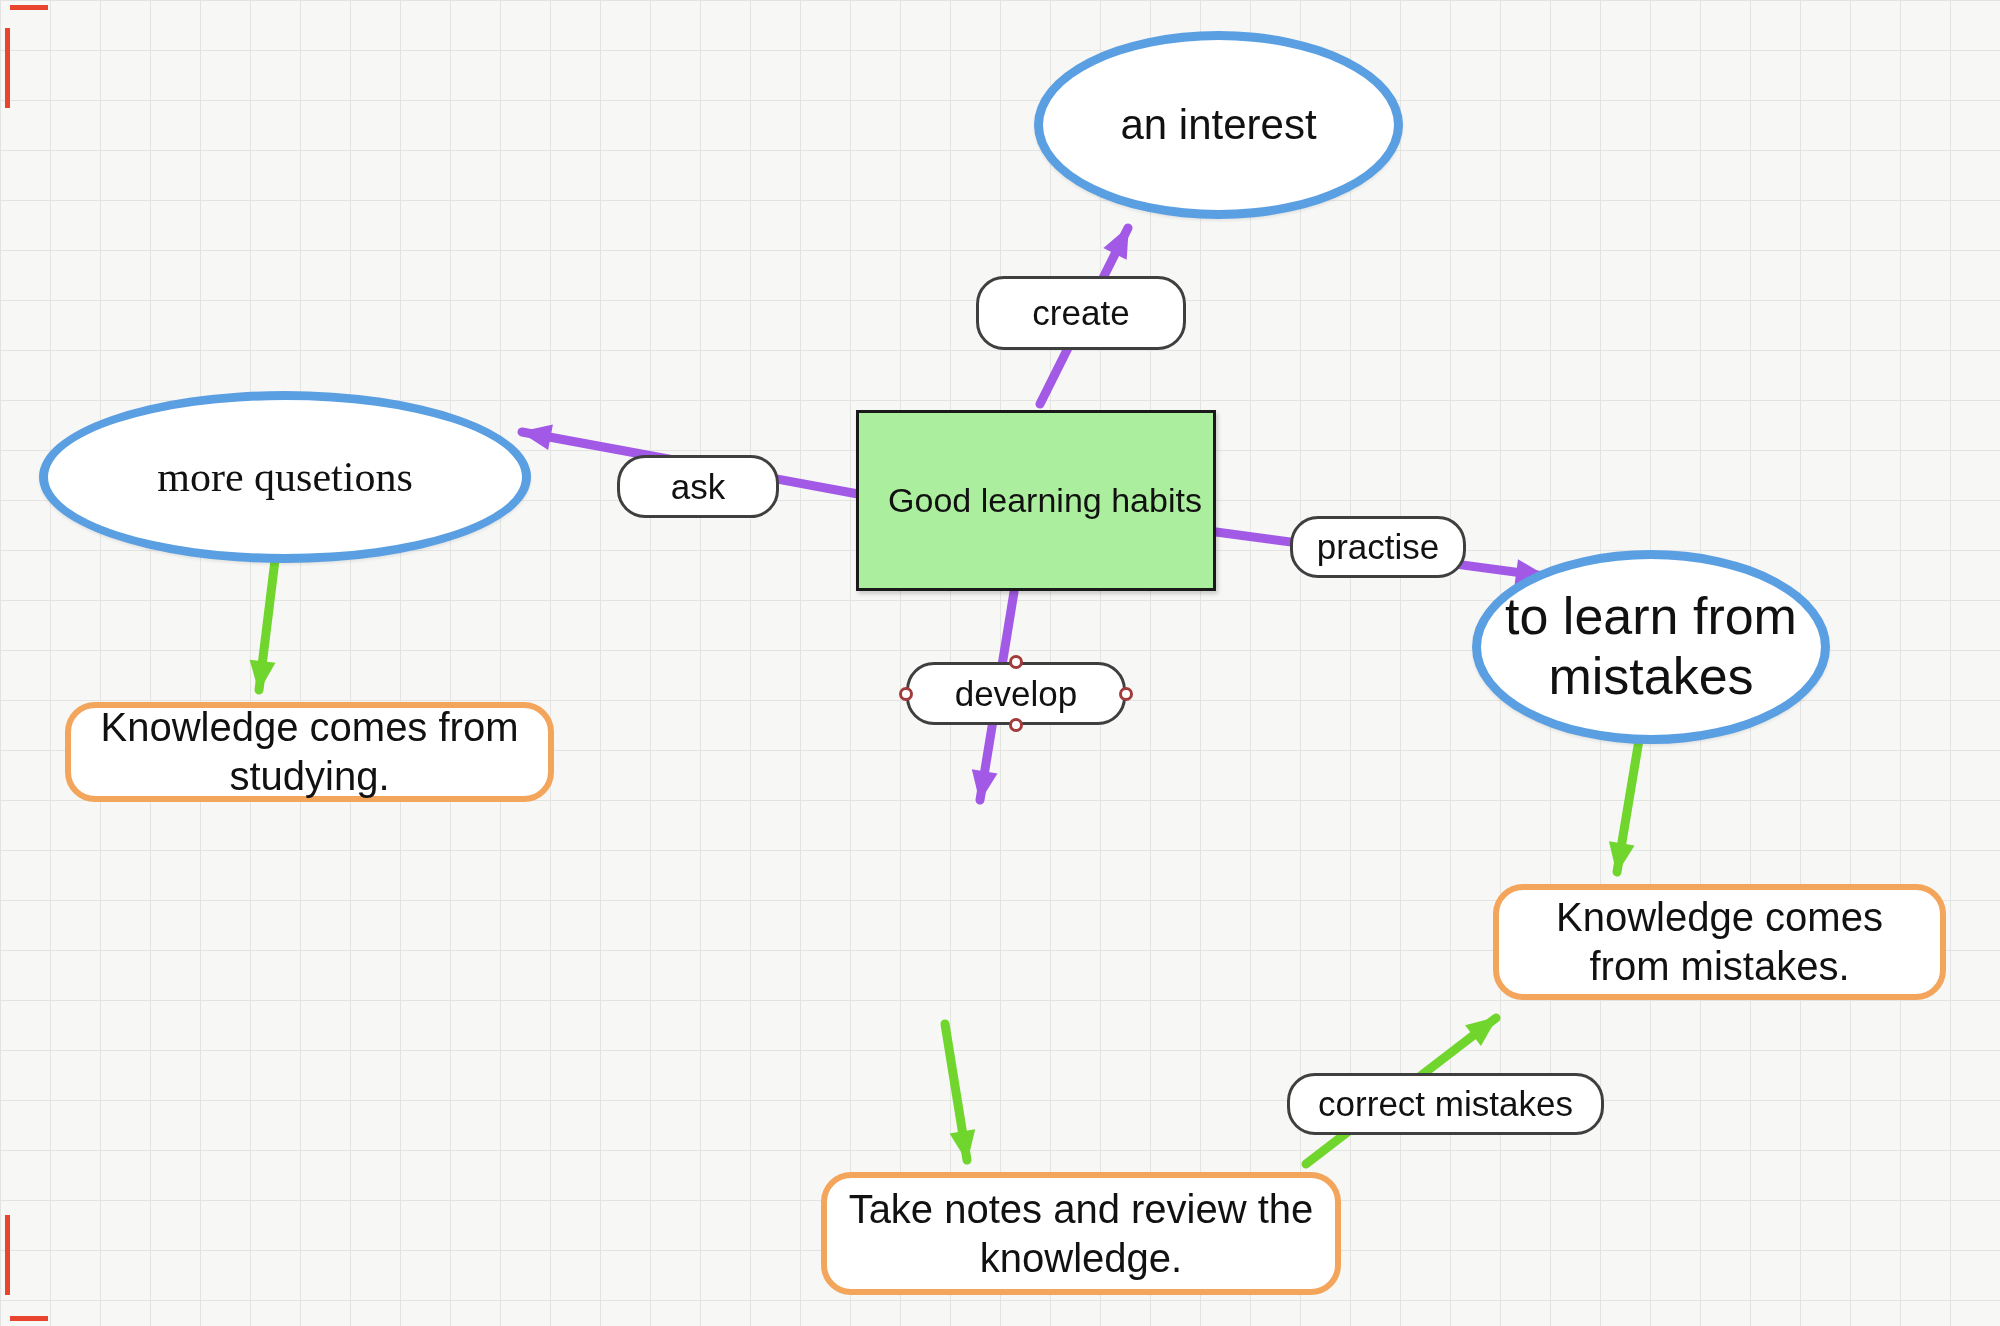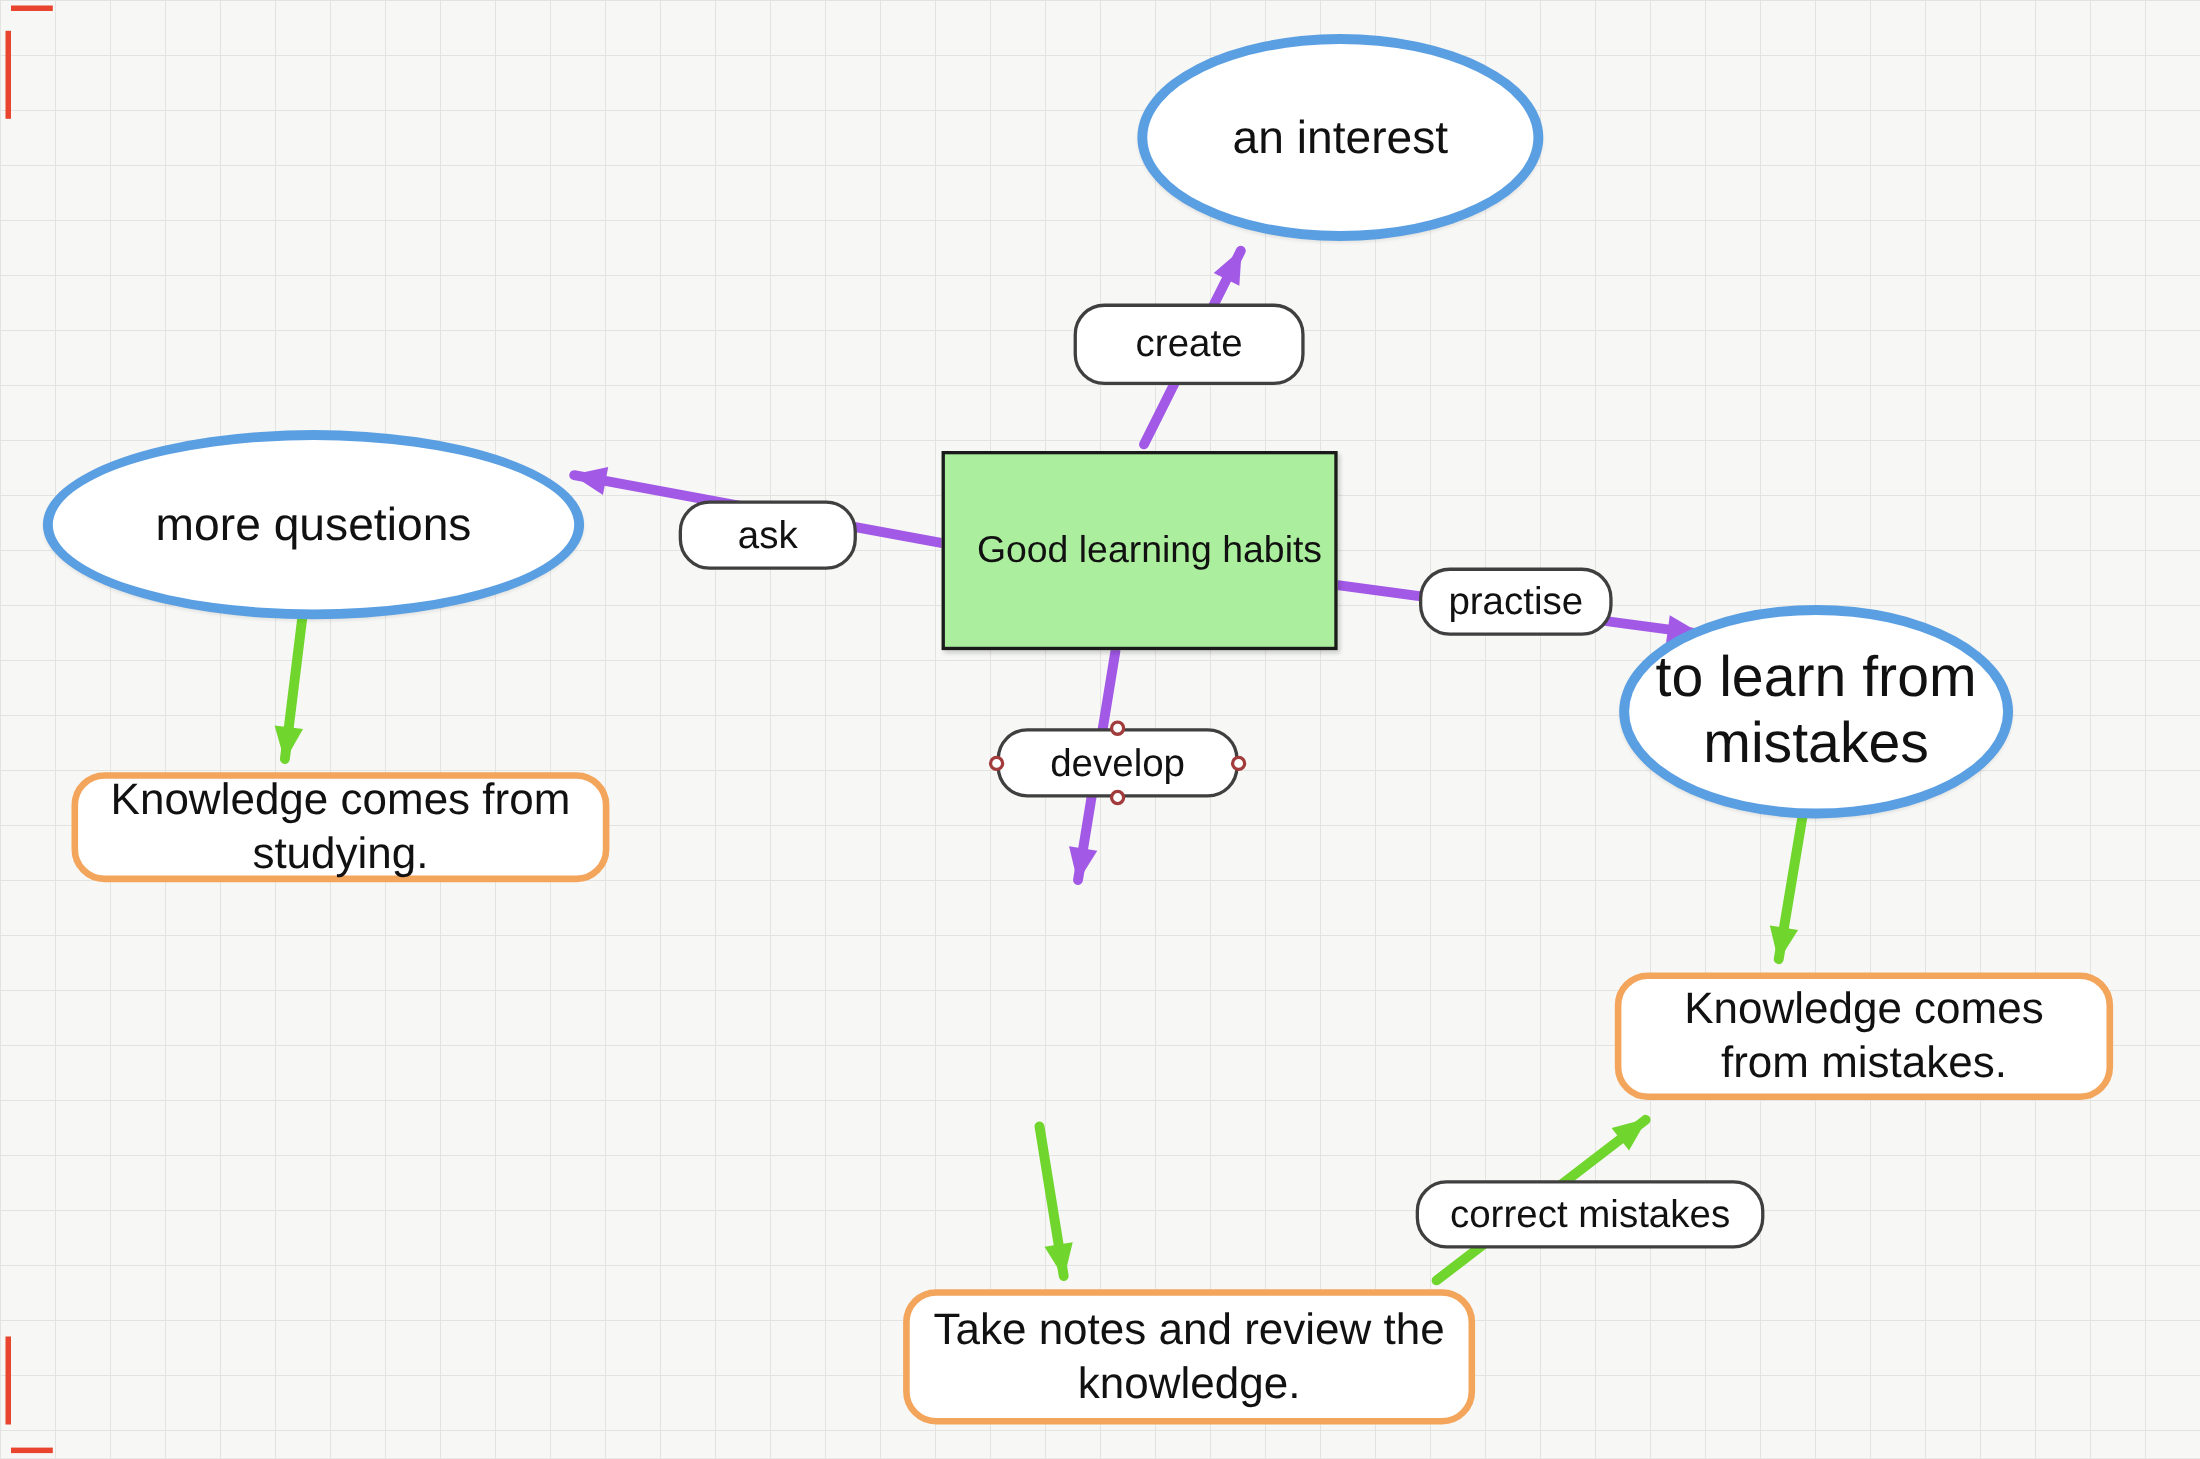--- a/index.html
+++ b/index.html
@@ -50,21 +50,21 @@
     position:absolute;
     background:#fff;
     border:6px solid var(--outcome-orange, #f3a55c);
     border-radius:30px;
     display:flex; align-items:center; justify-content:center;
     text-align:center;
     font-size:40px; line-height:1.22;
     box-sizing:border-box;
     padding:0 10px;
   }
-  .outcome.narrow-wrap { padding:0 34px; }
+  .outcome.narrow-wrap { padding:0 34px;margin-left:25px; }
   .handle {
     position:absolute;
     width:14px; height:14px;
     background:#fff;
     border:3px solid var(--handle-ring, #a23b3b);
     border-radius:50%;
     box-sizing:border-box;
   }
   .page-mark { position:absolute; background:var(--page-mark-red, #e8442e); }
 </style>
@@ -91,21 +91,21 @@
     <line x1="276" y1="552" x2="259" y2="690" stroke="var(--edge-green, #70d52c)" stroke-width="9" stroke-linecap="round" marker-end="url(#head-green)"></line>
     <line x1="1640" y1="734" x2="1617" y2="872" stroke="var(--edge-green, #70d52c)" stroke-width="9" stroke-linecap="round" marker-end="url(#head-green)"></line>
     <line x1="945" y1="1024" x2="967" y2="1160" stroke="var(--edge-green, #70d52c)" stroke-width="9" stroke-linecap="round" marker-end="url(#head-green)"></line>
     <line x1="1306" y1="1164" x2="1496" y2="1018" stroke="var(--edge-green, #70d52c)" stroke-width="9" stroke-linecap="round" marker-end="url(#head-green)"></line>
   </svg>
 
   <div class="center-node" style="left:856px; top:410px; width:360px; height:181px;padding-left:18px;">Good learning habits</div>
 
   <div class="ellipse" style="left:1034px; top:31px; width:369px; height:188px;">an interest</div>
 
-  <div class="ellipse" style="left:39px; top:391px; width:492px; height:172px;">more qusetions</div>
+  <div class="ellipse" style="left:39px; top:391px; width:492px; height:172px;font-family:Liberation Serif, serif;">more qusetions</div>
 
   <div class="ellipse" style="left:1472px; top:550px; width:358px; height:194px; font-size:52px;">to learn from mistakes</div>
 
 
   <div class="edge-label" style="left:976px; top:276px; width:210px; height:74px;">create</div>
 
   <div class="edge-label" style="left:617px; top:455px; width:162px; height:63px;">ask</div>
 
   <div class="edge-label" style="left:1290px; top:516px; width:176px; height:62px;">practise</div>
 

